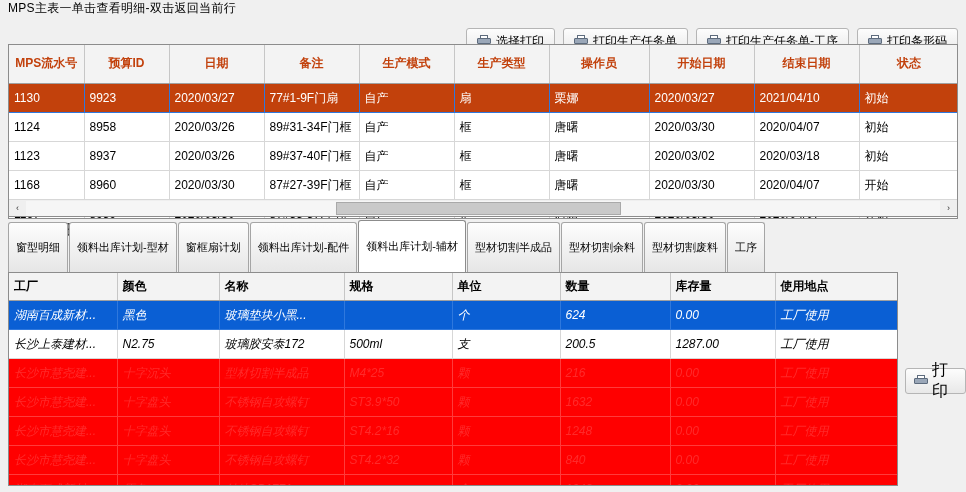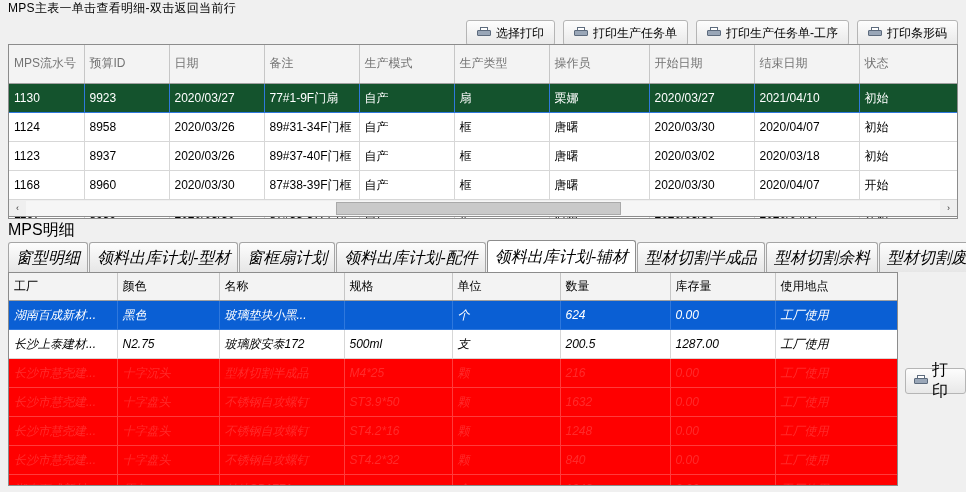--- a/index.html
+++ b/index.html
@@ -23,21 +23,21 @@
     position: absolute;
     left: 8px;
     top: 0;
     font-size: 12px;
     color: #000000;
     letter-spacing: 0.3px;
   }
   .toolbar {
     position: absolute;
     right: 8px;
-    top: 20px;
+    top: 28px;
     display: flex;
     gap: 8px;
     align-items: center;
   }
   .tbtn {
     display: inline-flex;
     align-items: center;
     gap: 5px;
     height: 24px;
     padding: 0 10px;
@@ -89,40 +89,40 @@
   table.grid {
     border-collapse: collapse;
     width: 100%;
     table-layout: fixed;
     font-size: 12px;
   }
   table.grid th {
     background: #f3f3f3;
     border-right: 1px solid #c6c6c6;
     border-bottom: 1px solid #a0a0a0;
-    font-weight: normal;
-    text-align: left;
+    font-weight: bold;
+    text-align: center;
     padding: 4px 5px;
     height: 30px;
     vertical-align: middle;
-    color: #737373;
+    color: #c2410c;
     line-height: 1.15;
   }
   table.grid td {
     border-right: 1px solid #d7d7d7;
     border-bottom: 1px solid #d7d7d7;
     padding: 3px 5px;
     height: 22px;
     vertical-align: middle;
     white-space: nowrap;
     overflow: hidden;
     text-overflow: clip;
   }
   tr.sel td {
-    background: #14532d;
+    background: #c2410c;
     color: #fff;
     border-right: 1px solid #2f78dd;
     border-bottom: 1px solid #2f78dd;
   }
 
   
   .hscroll {
     position: absolute;
     left: 8px;
     top: 200px;
@@ -176,30 +176,29 @@
     top: 250px;
     width: 950px;
     height: 22px;
     display: flex;
     align-items: flex-end;
     gap: 1px;
   }
   .tab {
     height: 21px;
     line-height: 21px;
-    padding: 4px 7px;
-    font-size: 16px;
+    padding: 14px 7px;
+    font-size: 11px;
     background: linear-gradient(#fdfdfd, #e6e6e6);
     border: 1px solid #a5a5a5;
     border-bottom: none;
     border-radius: 3px 3px 0 0;
     cursor: pointer;
     white-space: nowrap;
     color: #000;
-    font-style: italic;
   }
   .tab.active {
     background: #fff;
     height: 23px;
     line-height: 23px;
     font-weight: normal;
     border-color: #8c8c8c;
     position: relative;
     z-index: 2;
     text-align: right;
@@ -220,21 +219,21 @@
   table.grid2 {
     border-collapse: collapse;
     width: 100%;
     table-layout: fixed;
     font-size: 12px;
   }
   table.grid2 th {
     background: #f3f3f3;
     border-right: 1px solid #c6c6c6;
     border-bottom: 1px solid #a0a0a0;
-    font-weight: normal;
+    font-weight: bold;
     text-align: left;
     padding: 3px 5px;
     height: 21px;
     color: #000;
   }
   table.grid2 td {
     border-right: 1px solid #d7d7d7;
     border-bottom: 1px solid #d7d7d7;
     padding: 3px 5px;
     height: 22px;
@@ -361,21 +360,21 @@
           <td>框</td>
           <td>唐曙</td>
           <td>2020/03/02</td>
           <td>2020/03/18</td>
           <td>初始</td>
         </tr>
         <tr>
           <td>1168</td>
           <td>8960</td>
           <td>2020/03/30</td>
-          <td>87#38-39F门框</td>
+          <td>87#27-39F门框</td>
           <td>自产</td>
           <td>框</td>
           <td>唐曙</td>
           <td>2020/03/30</td>
           <td>2020/04/07</td>
           <td>开始</td>
         </tr>
         <tr>
           <td>1167</td>
           <td>8959</td>

